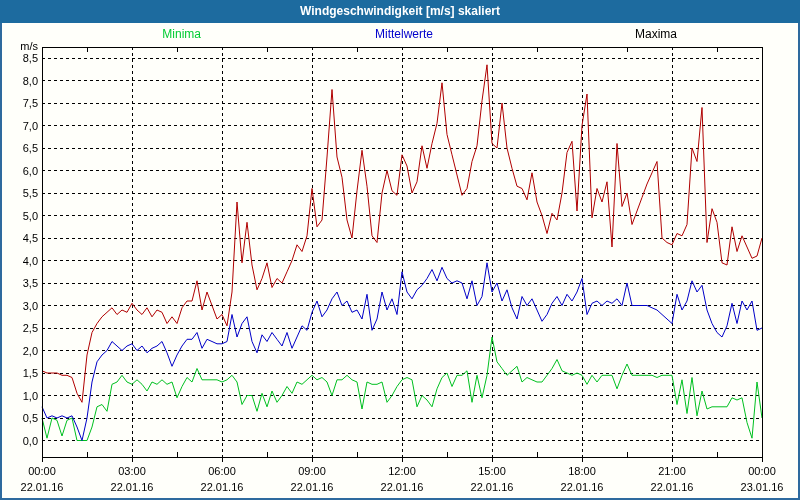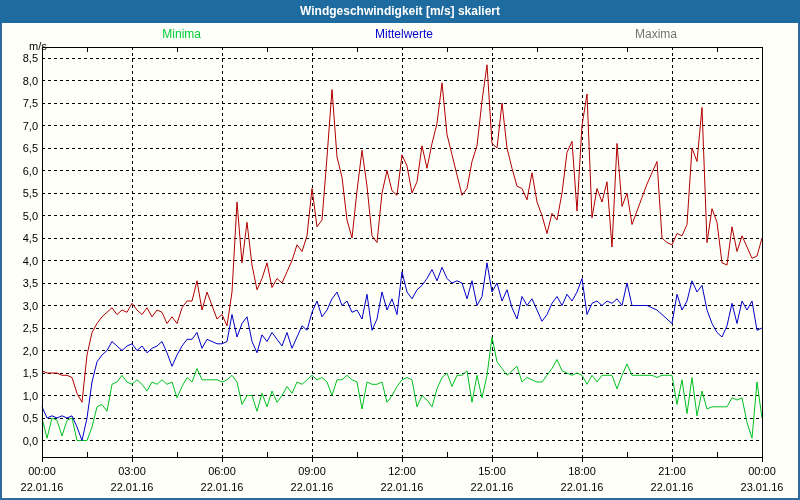--- a/index.html
+++ b/index.html
@@ -7,37 +7,37 @@
        font-family:"Liberation Sans","DejaVu Sans",sans-serif;overflow:hidden;}
   .outer-frame{position:absolute;left:0;top:0;width:796px;height:496px;
        border:2px solid #2e6a9e;background:#fffffa;}
   .title-bar{position:absolute;left:0;top:0;width:800px;height:23px;background:#1d6b9f;
        color:#ffffff;font-size:12px;font-weight:bold;text-align:center;line-height:23px;z-index:3;}
   .legend-label{position:absolute;top:27px;width:120px;text-align:center;
        font-size:12px;z-index:2;}
   #legend-minima{left:81px;}
   #legend-mittelwerte{left:344px;}
   #legend-maxima{left:596px;}
-  .unit-label{position:absolute;left:0px;top:40px;width:38px;
-       font-size:11px;color:#000;z-index:2;margin-left:29px;}
+  .unit-label{position:absolute;left:0px;top:40px;width:38px;text-align:right;
+       font-size:11px;color:#000;z-index:2;}
   svg{position:absolute;left:0;top:0;z-index:1;}
   .ticktext{font-family:"Liberation Sans","DejaVu Sans",sans-serif;font-size:11px;fill:#000;}
 </style>
 </head>
 <body>
 
 <div class="outer-frame"></div>
 
 <div class="title-bar">
   <span>Windgeschwindigkeit [m/s] skaliert</span>
 </div>
 
 <div id="legend-minima" class="legend-label" style="color: rgb(0, 204, 51); text-align: right;">Minima</div>
 <div id="legend-mittelwerte" class="legend-label" style="color: rgb(0, 0, 204);">Mittelwerte</div>
-<div id="legend-maxima" class="legend-label" style="color: #737373;">Maxima</div>
+<div id="legend-maxima" class="legend-label" style="color: #000000;">Maxima</div>
 
 <div class="unit-label">m/s</div>
 
 <svg id="chart" width="800" height="500" viewBox="0 0 800 500">
   <g id="grid-layer">
       <line x1="42" y1="440.5" x2="762" y2="440.5" stroke="#000" stroke-width="1" stroke-dasharray="3,3" shape-rendering="crispEdges"></line>
       <line x1="42" y1="418" x2="762" y2="418" stroke="#000" stroke-width="1" stroke-dasharray="3,3" shape-rendering="crispEdges"></line>
       <line x1="42" y1="395.5" x2="762" y2="395.5" stroke="#000" stroke-width="1" stroke-dasharray="3,3" shape-rendering="crispEdges"></line>
       <line x1="42" y1="373" x2="762" y2="373" stroke="#000" stroke-width="1" stroke-dasharray="3,3" shape-rendering="crispEdges"></line>
       <line x1="42" y1="350.5" x2="762" y2="350.5" stroke="#000" stroke-width="1" stroke-dasharray="3,3" shape-rendering="crispEdges"></line>

